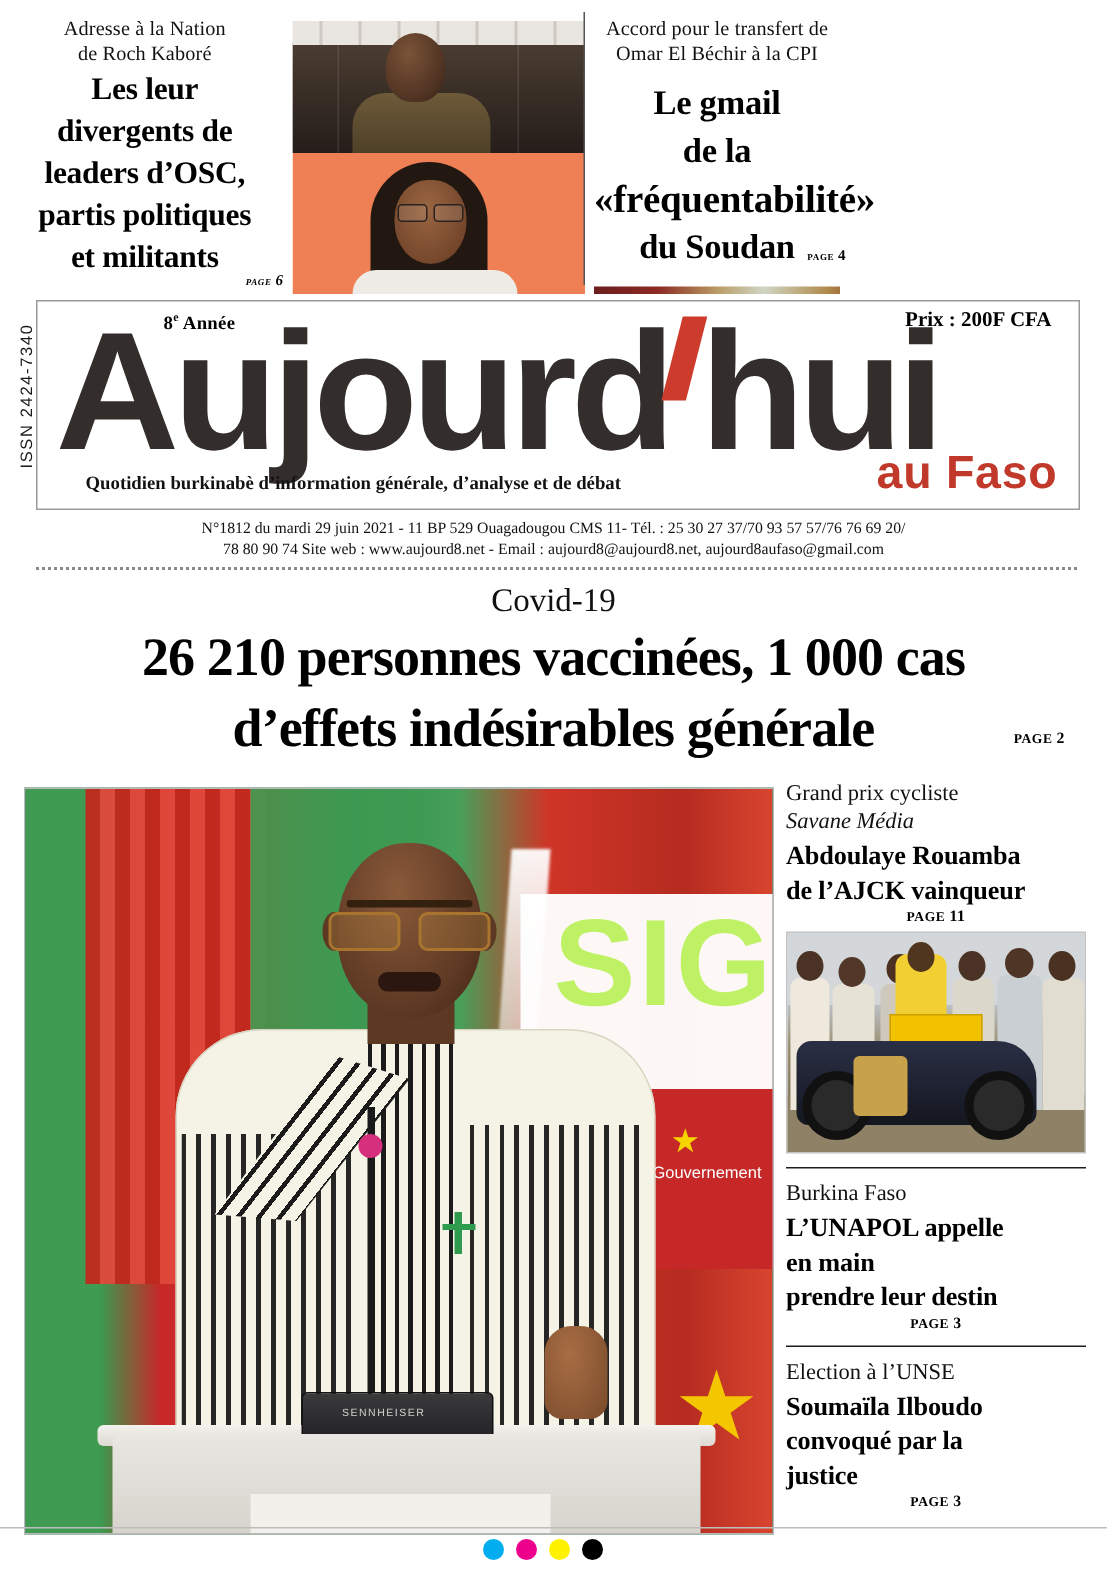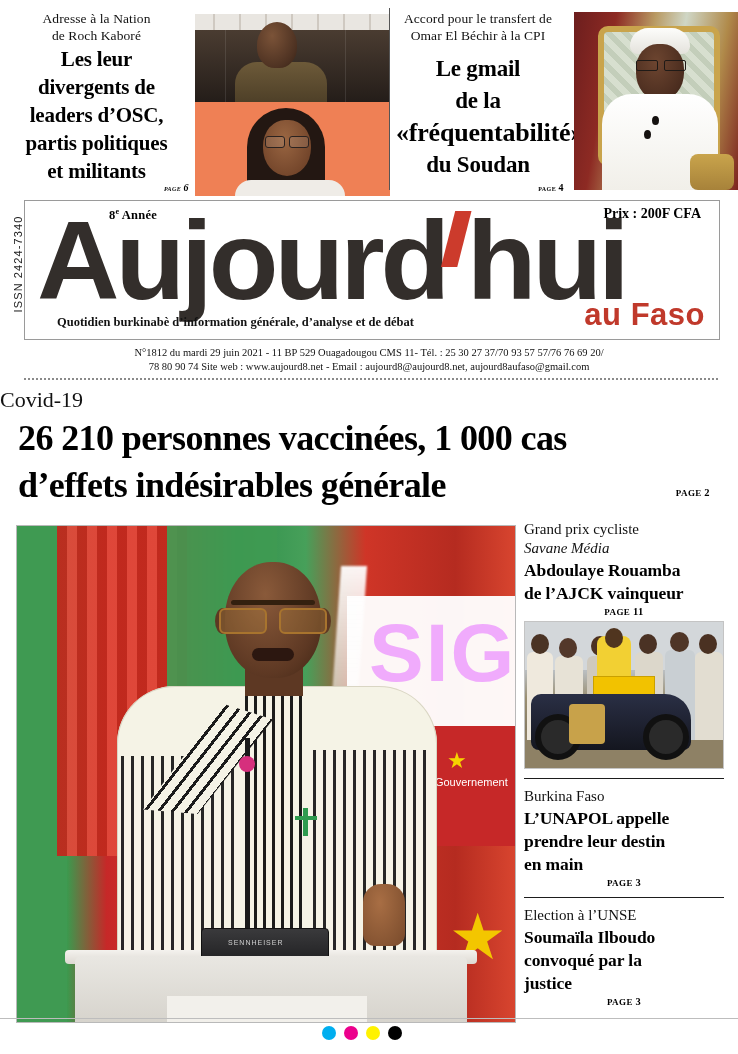--- a/index.html
+++ b/index.html
@@ -10,21 +10,21 @@
     color:#000;
     overflow:hidden;
     position:relative;
   }
   .page{position:relative;width:738px;height:1054px;}
 
   
   .teaser-strip{position:absolute;left:0;top:0;width:738px;height:196px;display:flex;}
   .teaser{position:relative;display:flex;}
   .teaser-left{width:390px;}
-  .teaser-right{width:388px;}
+  .teaser-right{width:388px;flex-direction:column;}
   .vdiv{position:absolute;left:389px;top:8px;width:1px;height:182px;background:#555;}
 
   .teaser-text{
     width:195px;padding:10px 8px 0 6px;box-sizing:border-box;
     text-align:center;position:relative;
   }
   .teaser-text.rt{width:178px;}
   .kicker{
     font-size:13.5px;line-height:17px;color:#111;letter-spacing:.1px;
   }
@@ -128,21 +128,21 @@
   .contact{
     position:absolute;left:0;top:150px;width:738px;text-align:center;
     font-size:10.5px;line-height:14px;color:#111;
   }
   .dotline{
     position:absolute;left:24px;top:182px;width:696px;height:2px;
     background:repeating-linear-gradient(90deg,#8a8a8a 0 2px,transparent 2px 4px);
   }
 
   
-  .lead{position:absolute;left:0;top:386px;width:738px;}
+  .lead{position:absolute;left:0;top:386px;width:738px;text-align:center;}
   .lead-kicker{font-size:22px;line-height:28px;color:#111;}
   .lead-head{
     font-weight:bold;font-size:36px;line-height:45px;letter-spacing:-.6px;
     margin-top:2px;padding:0 18px;color:#000;
   }
   .lead-page{position:absolute;right:28px;top:101px;font-size:9px;font-weight:bold;
     font-family:"Liberation Serif",serif;letter-spacing:.4px;}
   .lead-page b{font-size:10.5px;}
 
   
@@ -152,22 +152,22 @@
     background:#1c6b3a;
   }
   .mp-bg{position:absolute;inset:0;
     background:linear-gradient(90deg,#2f8a46 0%,#3b9a4e 10%,#c62828 18%,#d33a2c 30%,#2f8f4a 44%,#47a05a 58%,#cf3527 70%,#b52b20 88%,#d8452f 100%);}
   .mp-curtain{position:absolute;left:40px;top:0;width:130px;height:330px;
     background:repeating-linear-gradient(90deg,#c0291d 0 10px,#e0483a 10px 20px);
     opacity:.95;}
   .mp-green-l{position:absolute;left:0;top:0;width:50px;height:498px;background:#3f9a52;}
   .mp-green-m{position:absolute;left:150px;top:0;width:110px;height:260px;background:#3f9a52;opacity:.9;}
   .mp-banner{position:absolute;left:330px;top:70px;width:170px;height:250px;background:#ffffff;opacity:.96;}
-  .mp-sig{position:absolute;left:352px;top:80px;font-family:"Liberation Sans",sans-serif;
-    font-weight:bold;font-size:82px;color:#f0abfc;letter-spacing:2px;}
+  .mp-sig{position:absolute;left:352px;top:70px;font-family:"Liberation Sans",sans-serif;
+    font-weight:bold;font-size:82px;color:#bef264;letter-spacing:2px;}
   .mp-bannerred{position:absolute;left:330px;top:200px;width:170px;height:120px;background:#c62828;}
   .mp-star{position:absolute;left:430px;top:222px;font-size:22px;color:#f6d400;}
   .mp-sigtxt{position:absolute;left:336px;top:250px;font-family:"Liberation Sans",sans-serif;
     font-size:11px;color:#fff;white-space:nowrap;}
   .mp-bigstar{position:absolute;left:432px;top:380px;font-size:64px;color:#f3c600;line-height:64px;}
   .mp-flash{position:absolute;left:316px;top:40px;width:26px;height:230px;
     background:linear-gradient(180deg,rgba(255,255,255,.95),rgba(255,255,255,.25));
     transform:skewX(-4deg);filter:blur(1px);}
 
   .mp-head{position:absolute;left:208px;top:36px;width:96px;height:116px;border-radius:48% 48% 46% 46%;
@@ -418,22 +418,22 @@
         <div class="cy-wheel" style="left:118px;top:92px"></div>
         <div class="cy-p" style="left:44px;top:82px;width:36px;height:40px;background:#c8a24a;border-radius:4px"></div>
       </div>
     </div>
 
     <div class="rail-rule"></div>
 
     <div>
       <div class="rail-kicker">Burkina  Faso</div>
       <div class="rail-head">L’UNAPOL appelle</div>
+      <div class="rail-head">en main</div>
       <div class="rail-head">prendre leur destin</div>
-      <div class="rail-head">en main</div>
       <div class="rail-page"><span>PAGE</span> <b>3</b></div>
     </div>
 
     <div class="rail-rule"></div>
 
     <div>
       <div class="rail-kicker">Election à l’UNSE</div>
       <div class="rail-head">Soumaïla Ilboudo</div>
       <div class="rail-head">convoqué par la</div>
       <div class="rail-head">justice</div>

